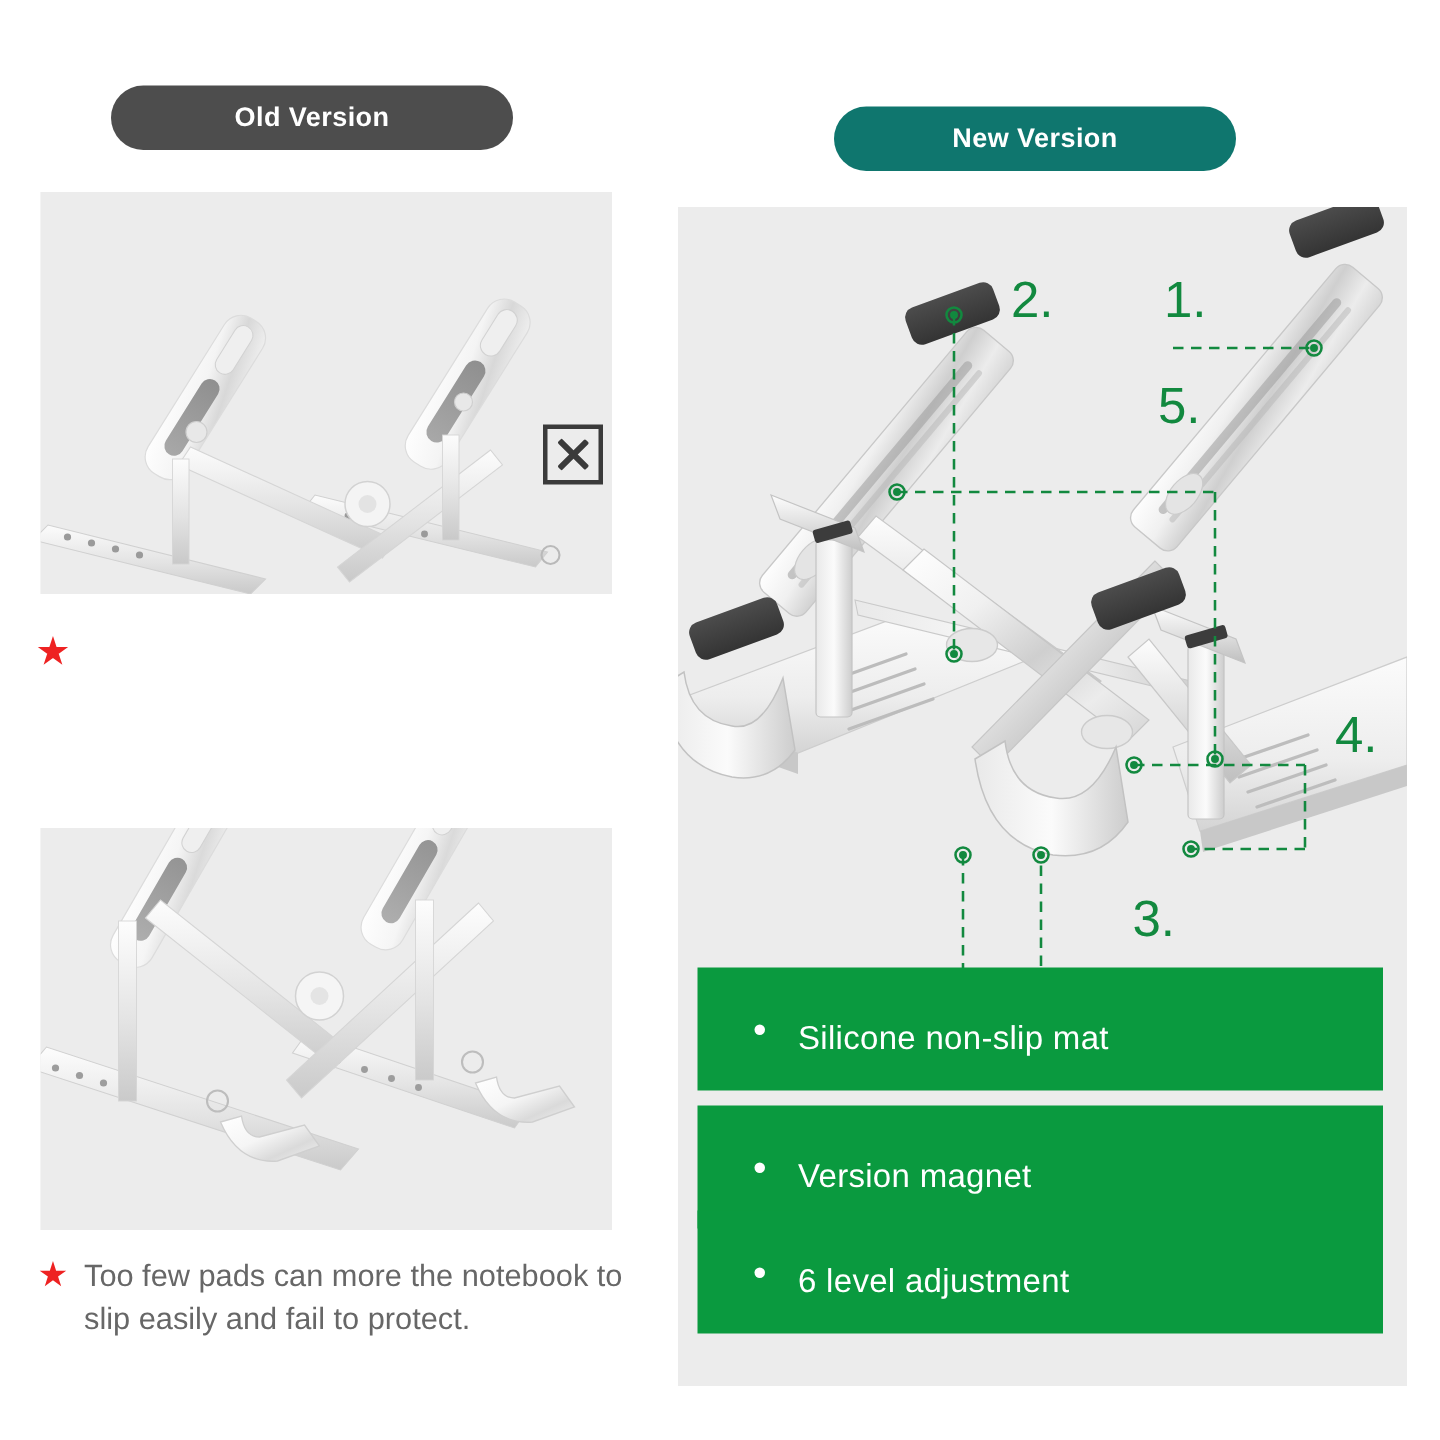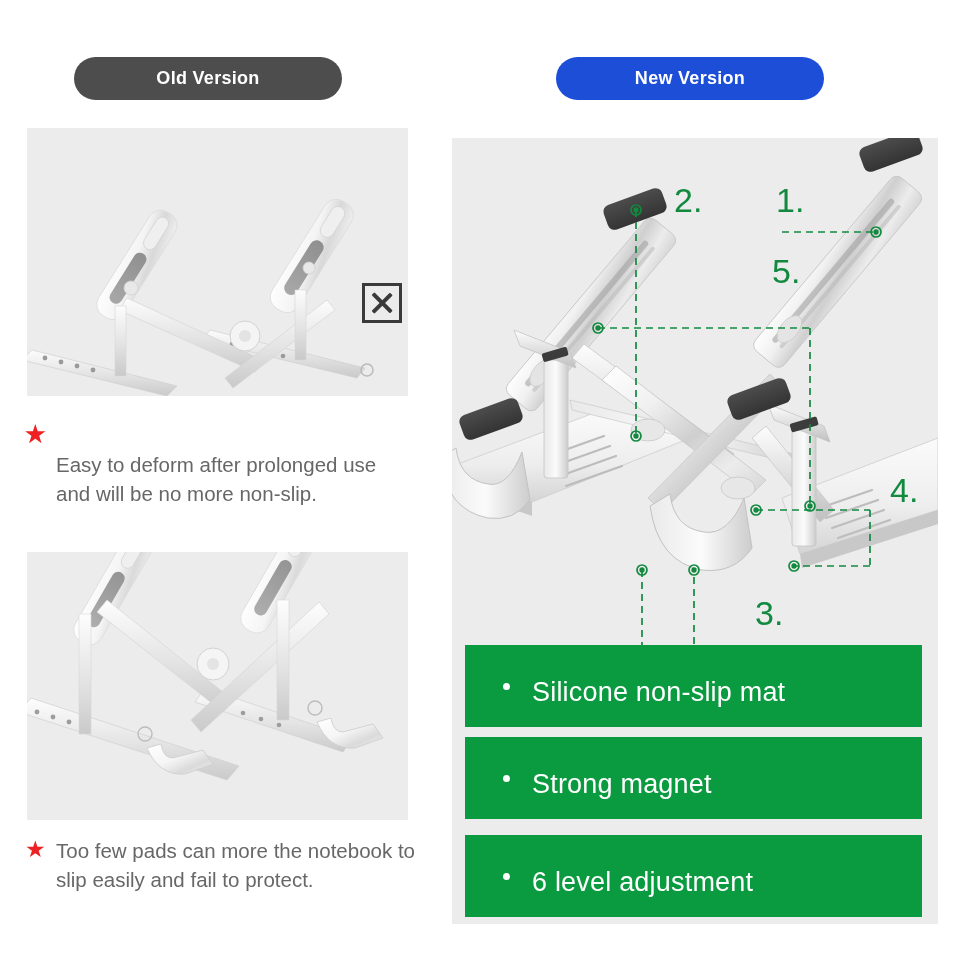--- a/index.html
+++ b/index.html
@@ -25,21 +25,21 @@
     align-items: center;
     justify-content: center;
     color: #ffffff;
     font-size: 18px;
     font-weight: bold;
     letter-spacing: 0.3px;
     box-sizing: border-box;
     padding: 0 30px;
   }
   #badge-old { left: 74px;  top: 57px; background: #4d4d4d; width: 268px; }
-  #badge-new { left: 556px; top: 57px; background: #1d4ed8; width: 268px; text-align: right; }
+  #badge-new { left: 556px; top: 71px; background: #0f766e; width: 268px; text-align: right; }
 
   
   .photo-panel {
     position: absolute;
     background: #ececec;
     overflow: hidden;
   }
   #panel-old-top    { left: 27px;  top: 128px; width: 381px; height: 268px; }
   #panel-old-bottom { left: 27px;  top: 552px; width: 381px; height: 268px; }
   #panel-new        { left: 452px; top: 138px; width: 486px; height: 786px; }
@@ -117,31 +117,31 @@
     height: 82px;
     background: #0a9a3f;
     display: flex;
     align-items: center;
     color: #ffffff;
     box-sizing: border-box;
     padding-left: 38px;
   }
   #feature-0 { top: 645px; }
   #feature-1 { top: 737px; }
-  #feature-2 { top: 835px; }
+  #feature-2 { top: 807px; }
   .feature-bullet {
     flex: 0 0 auto;
     width: 7px;
     height: 7px;
     border-radius: 50%;
     background: #ffffff;
     margin-right: 22px;
   }
   .feature-label {
-    font-size: 27px;
+    font-size: 22px;
     letter-spacing: 0.2px;
     margin-top: 12px;
   }
 
   
   .callout-num {
     position: absolute;
     color: #12893f;
     font-size: 34px;
     font-weight: 300;
@@ -457,34 +457,33 @@
 <div class="callout-num" id="callout-1">1.</div>
 <div class="callout-num" id="callout-2">2.</div>
 <div class="callout-num" id="callout-3">3.</div>
 <div class="callout-num" id="callout-4">4.</div>
 <div class="callout-num" id="callout-5">5.</div>
 
 <div class="caption" id="caption-foam">
   <div class="caption-head">
     <span class="star">★</span>
   </div>
-  <div class="caption-body">Easy to deform after prolonged use and will be no more non-slip.</div>
 </div>
 
 <div class="caption" id="caption-fewpad">
   <div class="caption-inline">
     <span class="star">★</span>
     <span>Too few pads can more the notebook to slip easily and fail to protect.</span>
   </div>
 </div>
 
 <div class="feature-box" id="feature-0">
   <span class="feature-bullet"></span>
   <span class="feature-label">Silicone non-slip mat</span>
 </div>
 <div class="feature-box" id="feature-1">
   <span class="feature-bullet"></span>
-  <span class="feature-label"> Strong magnet</span>
+  <span class="feature-label"> Version magnet</span>
 </div>
 <div class="feature-box" id="feature-2">
   <span class="feature-bullet"></span>
   <span class="feature-label">6 level adjustment</span>
 </div>
 
 </body></html>

